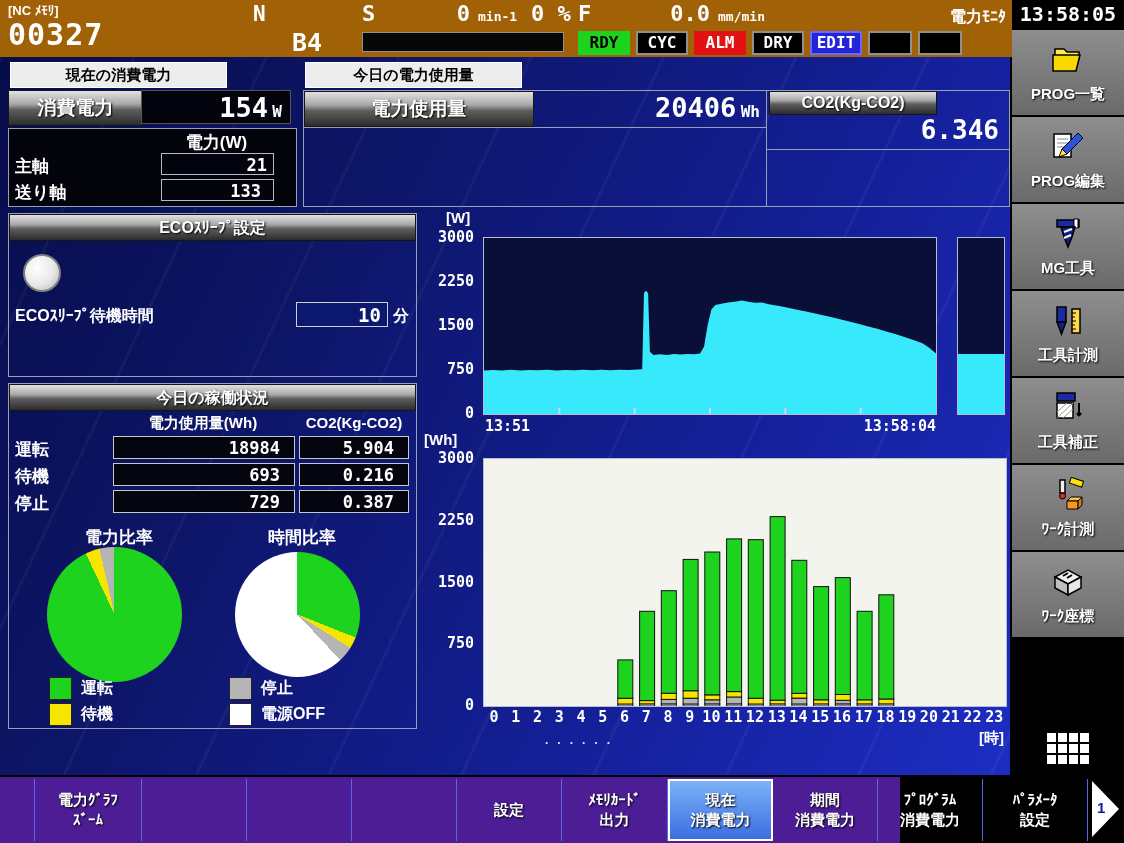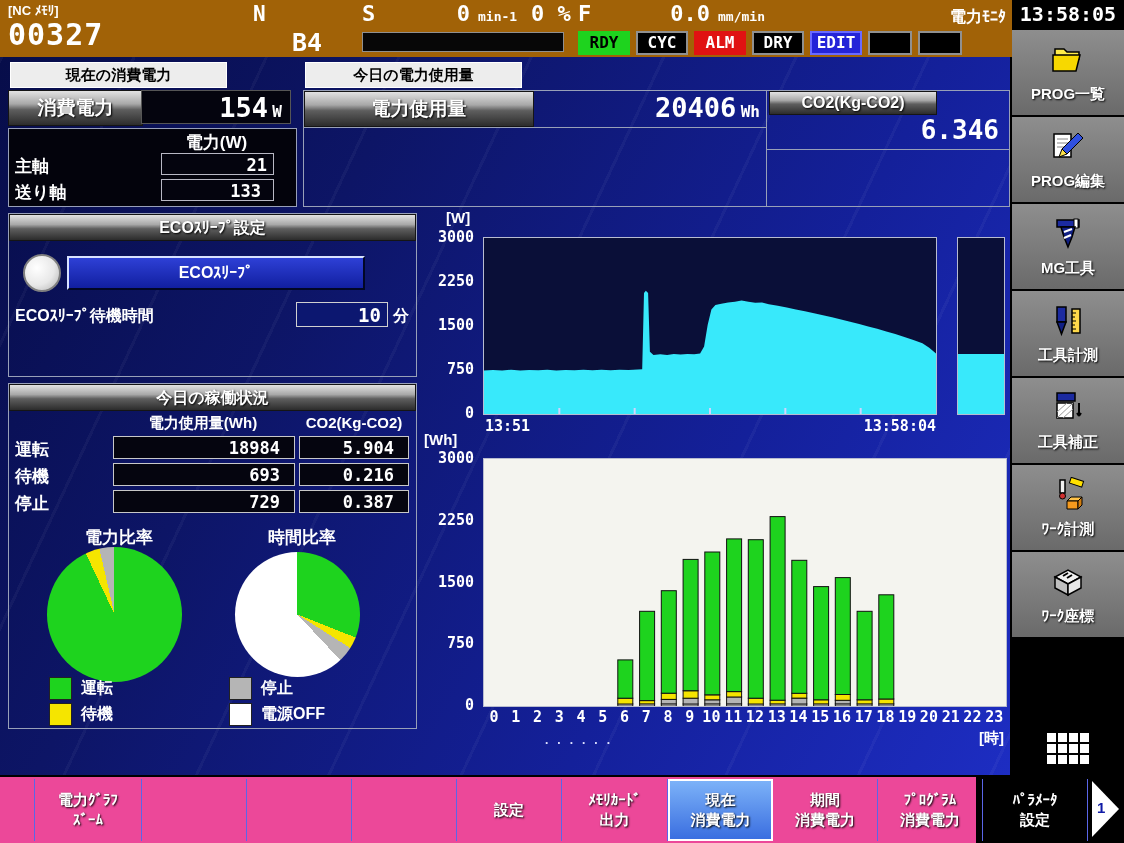--- a/index.html
+++ b/index.html
@@ -71,21 +71,21 @@
 
   .ylab{position:absolute;left:414px;width:60px;height:18px;line-height:18px;text-align:right;
     font-size:15px;font-weight:bold;}
   .axlab{position:absolute;font-size:15px;font-weight:bold;}
   .plotdark{position:absolute;background:#0a0f38;border:1px solid #b8bcd0;}
   .plotlight{position:absolute;background:#f4f4ef;border:1px solid #b8bcd0;}
   .curbar-fill{position:absolute;left:0;bottom:0;width:100%;background:#38e9fb;}
   .hlab{position:absolute;top:0;text-align:center;font-size:15px;font-weight:bold;}
 
   
-  .bottombar{position:absolute;left:0;top:775px;width:976px;height:68px;background:#ec4899;border-top:2px solid #000;box-sizing:border-box;}
+  .bottombar{position:absolute;left:0;top:775px;width:900px;height:68px;background:#4c1d95;border-top:2px solid #000;box-sizing:border-box;}
   .bcell{position:absolute;top:2px;height:62px;border-right:1px solid #5a66e8;box-sizing:border-box;
     display:flex;align-items:center;justify-content:center;text-align:center;
     font-size:15px;font-weight:bold;color:#fff;white-space:pre-line;line-height:1.35;
     text-shadow:1px 1px 2px #000;cursor:pointer;}
   .bcell.sel{background:linear-gradient(180deg,#7cb2f8 0%,#3a6ee0 100%);border:2px solid #fff;}
   .page-btn{position:absolute;left:1090px;top:779px;width:32px;height:60px;cursor:pointer;}
   .page-tri{position:absolute;left:2px;top:2px;width:0;height:0;
     border-top:28px solid transparent;border-bottom:28px solid transparent;border-left:27px solid #fff;}
   .page-num{position:absolute;left:7px;top:20px;color:#101ba6;font-size:15px;font-weight:bold;}
 </style>
@@ -238,21 +238,20 @@
       <div class="abs wlab" style="left:150px;top:2px;width:115px;text-align:center;font-size:17px">電力(W)</div>
       <div class="abs wlab" style="left:6px;top:26px;font-size:17px">主軸</div>
       <div class="vbox abs num" style="left:152px;top:24px;width:113px;height:22px;line-height:22px;font-size:17px;padding-right:6px;box-sizing:border-box">21</div>
       <div class="abs wlab" style="left:6px;top:52px;font-size:17px">送り軸</div>
       <div class="vbox abs num" style="left:152px;top:50px;width:113px;height:22px;line-height:22px;font-size:17px;padding-right:12px;box-sizing:border-box">133</div>
     </div>
 
     <div class="panel" style="left:8px;top:156px;width:407px;height:162px">
       <div class="glabel abs" style="left:0;top:0;width:405px;height:25px;font-size:16px;line-height:25px">ECOｽﾘｰﾌﾟ設定</div>
       <div class="lamp" style="left:14px;top:40px"></div>
-      <div class="eco-btn" style="left:58px;top:42px;width:294px;height:30px;line-height:30px">ECOｽﾘｰﾌﾟ</div>
       <div class="abs wlab" style="left:6px;top:92px;font-size:16px">ECOｽﾘｰﾌﾟ待機時間</div>
       <div class="abs num" style="left:287px;top:88px;width:92px;height:25px;line-height:25px;background:#0c1770;border:1px solid #d0d0d0;text-align:right;padding-right:6px;box-sizing:border-box;font-size:19px;font-weight:bold">10</div>
       <div class="abs wlab" style="left:384px;top:92px;font-size:16px">分</div>
     </div>
 
     <div class="panel" style="left:8px;top:326px;width:407px;height:344px">
       <div class="glabel abs" style="left:0;top:0;width:405px;height:25px;font-size:16px;line-height:25px">今日の稼働状況</div>
       <div class="abs wlab" style="left:100px;top:30px;width:188px;text-align:center;font-size:15px">電力使用量(Wh)</div>
       <div class="abs wlab" style="left:286px;top:30px;width:118px;text-align:center;font-size:15px">CO2(Kg-CO2)</div>
       <div>

